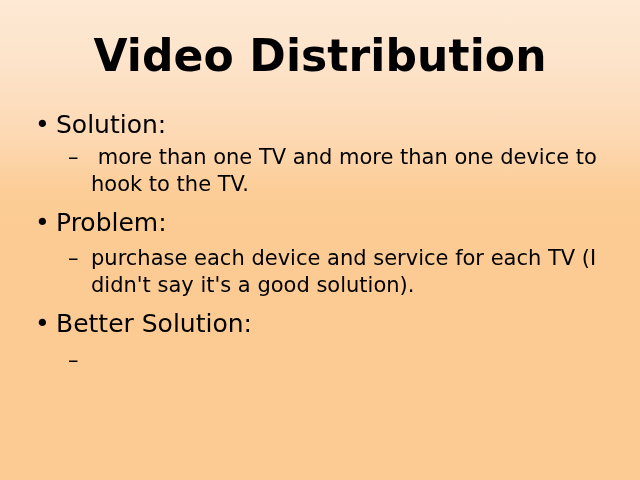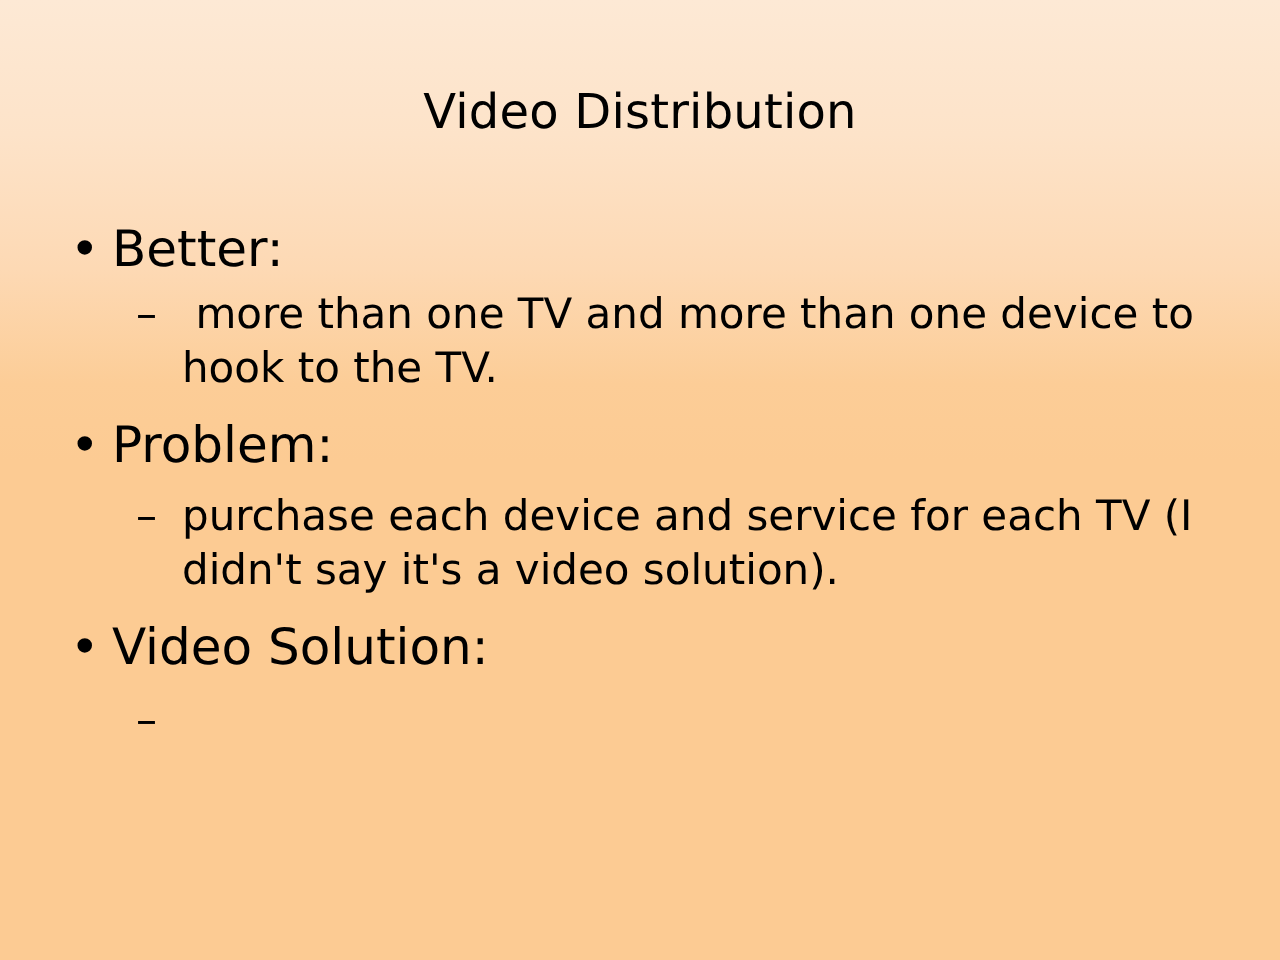--- a/index.html
+++ b/index.html
@@ -30,23 +30,23 @@
     overflow: hidden;
   }
 
   
   #slide-title {
     position: absolute;
     left: 0;
     top: 36px;
     width: 640px;
     text-align: center;
-    font-size: 24px;
+    font-size: 44px;
     line-height: 40px;
-    font-weight: normal;
+    font-weight: bold;
     color: #000000;
     letter-spacing: 0.1px;
     white-space: nowrap;
   }
 
   
   #body-content {
     position: absolute;
     left: 30px;
     top: 108px;
@@ -109,43 +109,43 @@
 
 <div id="slide">
 
   <div id="slide-title">Video Distribution</div>
 
   <div id="body-content">
 
     <div class="group group-a">
       <div class="bullet-l1">
         <span class="marker">•</span>
-        <span class="l1-text">Better:</span>
+        <span class="l1-text">Solution:</span>
       </div>
       <div class="bullet-l2">
         <span class="marker">–</span>
         <span class="l2-text"> more than one TV and more than one device to hook to the TV.</span>
       </div>
     </div>
 
     <div class="group group-b">
       <div class="bullet-l1">
         <span class="marker">•</span>
         <span class="l1-text">Problem:</span>
       </div>
       <div class="bullet-l2">
         <span class="marker">–</span>
-        <span class="l2-text">purchase each device and service for each TV (I didn't say it's a video solution).</span>
+        <span class="l2-text">purchase each device and service for each TV (I didn't say it's a good solution).</span>
       </div>
     </div>
 
     <div class="group group-c">
       <div class="bullet-l1">
         <span class="marker">•</span>
-        <span class="l1-text">Video Solution:</span>
+        <span class="l1-text">Better Solution:</span>
       </div>
       <div class="bullet-l2">
         <span class="marker">–</span>
       </div>
     </div>
 
   </div>
 </div>
 
 </body></html>

